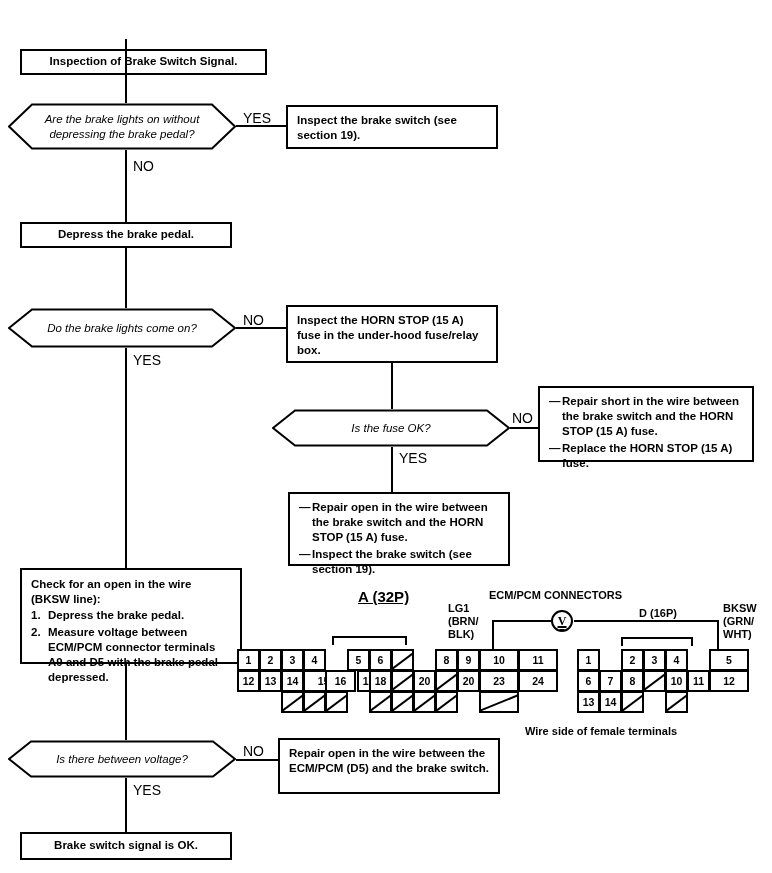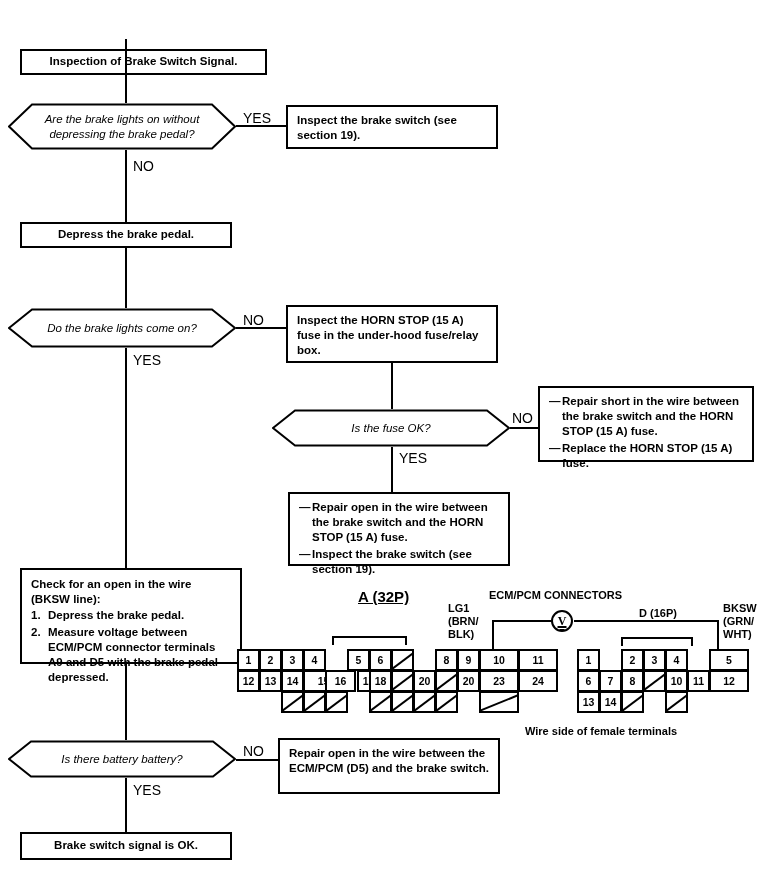--- a/index.html
+++ b/index.html
@@ -256,21 +256,21 @@
       </li>
     </ul>
   </div>
 
   <div class="ln lnv" style="left:125px; top:664px; height:76px;"></div>
 
   <div class="hex" style="left:8px; top:740px; width:228px; height:38px;">
     <svg class="hexbg" viewBox="0 0 228 38" preserveAspectRatio="none">
       <polygon points="1,19 23,1.5 205,1.5 227,19 205,36.5 23,36.5" fill="#fff" stroke="#000" stroke-width="2"></polygon>
     </svg>
-    <div class="hextext">Is there battery battery?</div>
+    <div class="hextext">Is there between voltage?</div>
   </div>
 
   <div class="ln lnh" style="left:236px; top:759px; width:42px;"></div>
   <div class="lbl" style="left:243px; top:743px;">NO</div>
 
   <div class="box" style="left:278px; top:738px; width:222px; height:56px;">
     <span>Repair open in the wire between the ECM/PCM (D5) and the brake switch.</span>
   </div>
 
   <div class="ln lnv" style="left:125px; top:778px; height:54px;"></div>

